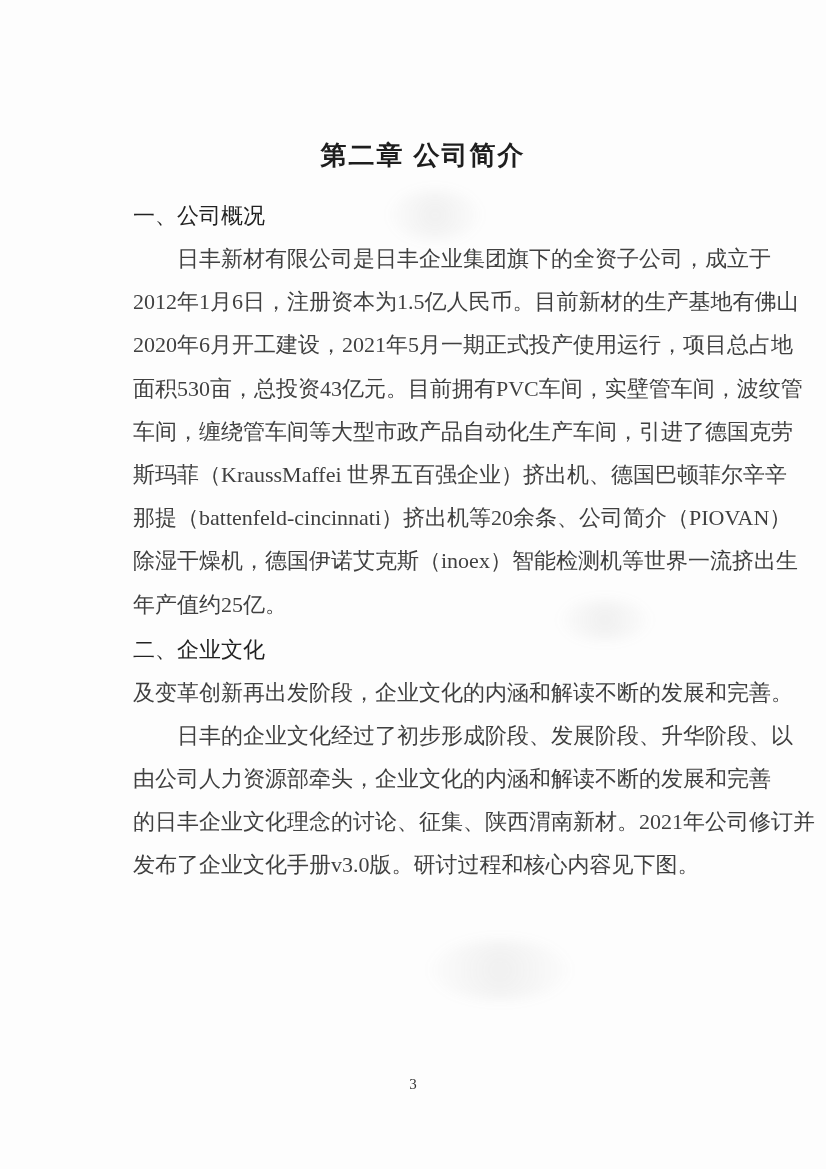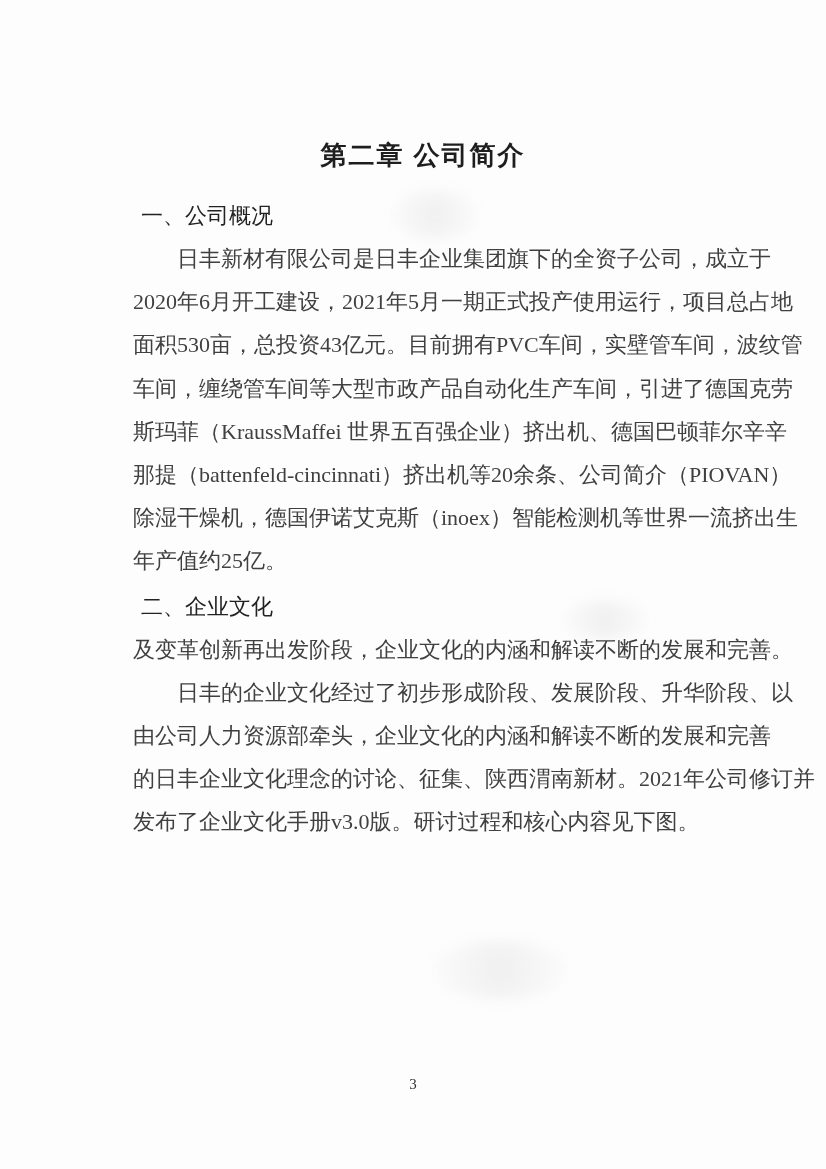--- a/index.html
+++ b/index.html
@@ -23,21 +23,20 @@
     font-weight: bold;
     font-size: 26px;
     letter-spacing: 2px;
     color: #1e1e1e;
   }
   .section-heading {
     height: 43px;
     line-height: 43px;
     font-size: 22px;
     color: #222222;
-    margin-left: 8px;
   }
   .heading-1 { margin-top: 22px; }
   .heading-2 { margin-top: 2px; }
   .line {
     height: 43.2px;
     line-height: 43.2px;
     font-size: 22px;
     text-align: justify;
     text-align-last: justify;
     text-justify: inter-character;
@@ -78,20 +77,21 @@
   <div class="artifact a2"></div>
   <div class="artifact a3"></div>
 
   <div class="content">
     <div class="doc-title">第二章 公司简介</div>
 
     <div class="section-heading heading-1">一、公司概况</div>
 
     <div class="paragraph">
       <div class="line indent">日丰新材有限公司是日丰企业集团旗下的全资子公司，成立于</div>
+      <div class="line">2012年1月6日，注册资本为1.5亿人民币。目前新材的生产基地有佛山</div>
       <div class="line">2020年6月开工建设，2021年5月一期正式投产使用运行，项目总占地</div>
       <div class="line">面积530亩，总投资43亿元。目前拥有PVC车间，实壁管车间，波纹管</div>
       <div class="line">车间，缠绕管车间等大型市政产品自动化生产车间，引进了德国克劳</div>
       <div class="line">斯玛菲（KraussMaffei 世界五百强企业）挤出机、德国巴顿菲尔辛辛</div>
       <div class="line">那提（battenfeld-cincinnati）挤出机等20余条、公司简介（PIOVAN）</div>
       <div class="line">除湿干燥机，德国伊诺艾克斯（inoex）智能检测机等世界一流挤出生</div>
       <div class="line end">年产值约25亿。</div>
     </div>
 
     <div class="section-heading heading-2">二、企业文化</div>

